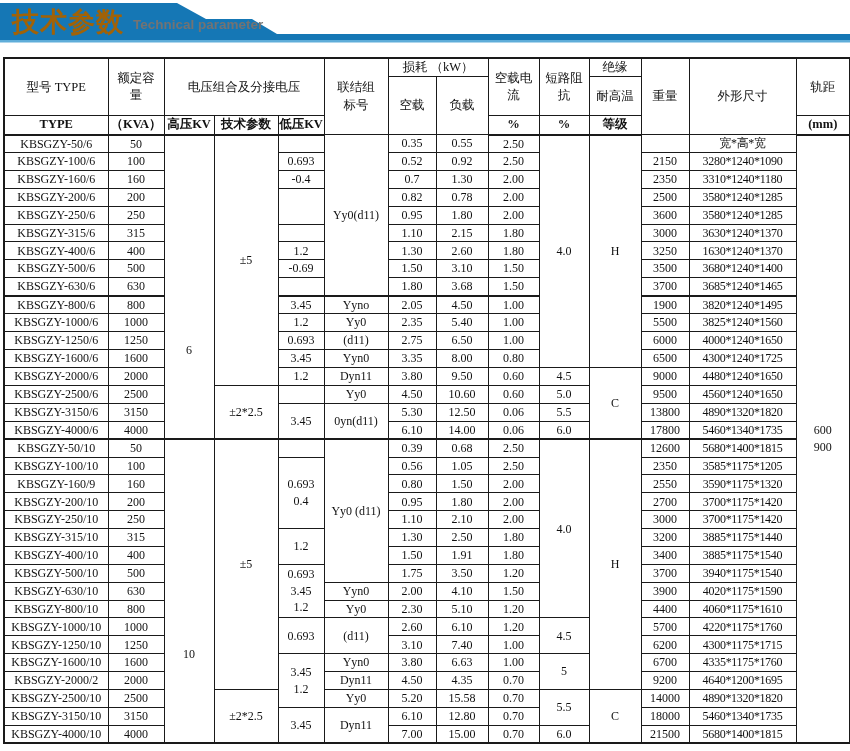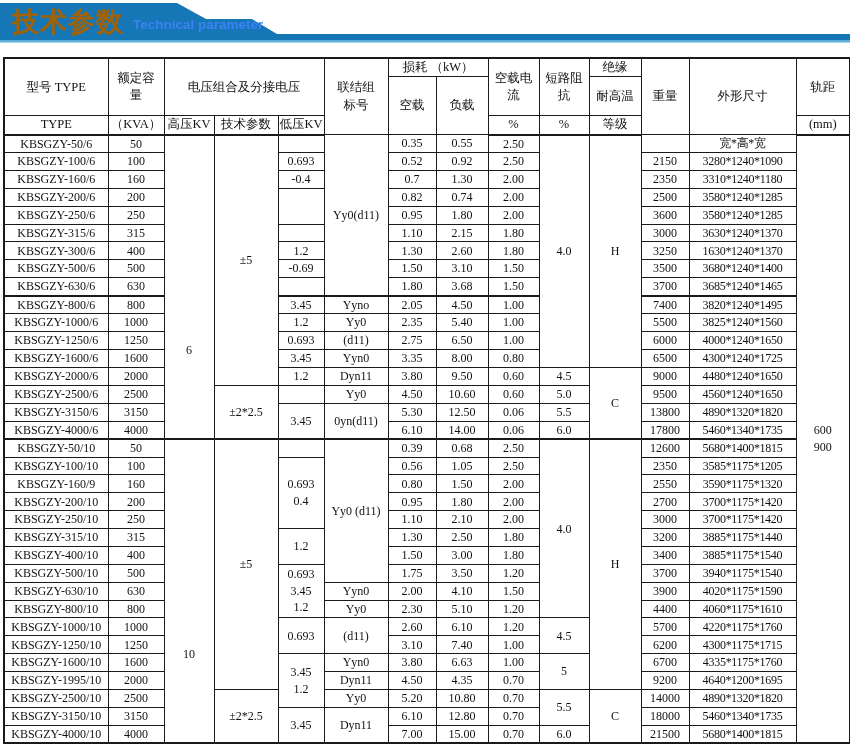--- a/index.html
+++ b/index.html
@@ -4,31 +4,31 @@
 <style>
   html,body{margin:0;padding:0;background:#fff;}
   #page{position:relative;width:850px;height:751px;background:#ffffff;overflow:hidden;
         font-family:"Liberation Serif","DejaVu Serif",serif;}
   
   #banner{position:absolute;left:0;top:0;width:850px;height:46px;}
   #banner svg{position:absolute;left:0;top:0;}
   #banner-title{position:absolute;left:12px;top:4px;width:130px;height:32px;
       color:#a16207;font-size:27px;font-weight:bold;letter-spacing:1px;
       font-family:"Liberation Sans","DejaVu Sans",sans-serif;white-space:nowrap;}
-  #banner-sub{position:absolute;left:133px;top:17px;color:#3b82f6;font-size:13.5px;
+  #banner-sub{position:absolute;left:133px;top:17px;color:#737373;font-size:13.5px;
       font-weight:bold;font-family:"Liberation Sans","DejaVu Sans",sans-serif;white-space:nowrap;}
   
   #param-table{position:absolute;left:3px;top:57px;width:846px;
       border-collapse:collapse;table-layout:fixed;color:#111;
       border:2px solid #1a1a1a;}
   #param-table th,#param-table td{border:1px solid #1a1a1a;padding:0;margin:0;
       text-align:center;vertical-align:middle;font-weight:normal;
       font-size:12px;line-height:1.38;white-space:pre-line;overflow:hidden;}
   #param-table thead th{font-size:12.5px;}
-  #param-table thead tr:last-child th{border-bottom-width:2px;}
+  #param-table thead tr:last-child th{border-bottom-width:2px;font-weight:bold;}
   #param-table tbody tr{height:17.88px;}
   #param-table tr.thick td{border-top-width:2px;}
   .dim{font-size:11.5px;letter-spacing:-0.3px;}
   .model{font-size:12px;}
   .hv{vertical-align:top;}
   .hv span{display:block;margin-top:127px;}
   .ga{line-height:1.5;}
 </style>
 </head>
 <body>
@@ -132,21 +132,21 @@
           <td>1.30</td>
           <td>2.00</td>
           <td>2350</td>
           <td class="dim">3310*1240*1180</td>
         </tr>
         <tr>
           <td class="model">KBSGZY-200/6</td>
           <td>200</td>
           <td rowspan="2"></td>
           <td>0.82</td>
-          <td>0.74</td>
+          <td>0.78</td>
           <td>2.00</td>
           <td>2500</td>
           <td class="dim">3580*1240*1285</td>
         </tr>
         <tr>
           <td class="model">KBSGZY-250/6</td>
           <td>250</td>
           <td>0.95</td>
           <td>1.80</td>
           <td>2.00</td>
@@ -157,21 +157,21 @@
           <td class="model">KBSGZY-315/6</td>
           <td>315</td>
           <td></td>
           <td>1.10</td>
           <td>2.15</td>
           <td>1.80</td>
           <td>3000</td>
           <td class="dim">3630*1240*1370</td>
         </tr>
         <tr>
-          <td class="model">KBSGZY-300/6</td>
+          <td class="model">KBSGZY-400/6</td>
           <td>400</td>
           <td>1.2</td>
           <td>1.30</td>
           <td>2.60</td>
           <td>1.80</td>
           <td>3250</td>
           <td class="dim">1630*1240*1370</td>
         </tr>
         <tr>
           <td class="model">KBSGZY-500/6</td>
@@ -194,21 +194,21 @@
           <td class="dim">3685*1240*1465</td>
         </tr>
         <tr class="thick">
           <td class="model">KBSGZY-800/6</td>
           <td>800</td>
           <td>3.45</td>
           <td>Yyno</td>
           <td>2.05</td>
           <td>4.50</td>
           <td>1.00</td>
-          <td>7400</td>
+          <td>1900</td>
           <td class="dim">3820*1240*1495</td>
         </tr>
         <tr>
           <td class="model">KBSGZY-1000/6</td>
           <td>1000</td>
           <td>1.2</td>
           <td>Yy0</td>
           <td>2.35</td>
           <td>5.40</td>
           <td>1.00</td>
@@ -345,21 +345,21 @@
           <td>1.30</td>
           <td>2.50</td>
           <td>1.80</td>
           <td>3200</td>
           <td class="dim">3885*1175*1440</td>
         </tr>
         <tr>
           <td class="model">KBSGZY-400/10</td>
           <td>400</td>
           <td>1.50</td>
-          <td>3.00</td>
+          <td>1.91</td>
           <td>1.80</td>
           <td>3400</td>
           <td class="dim">3885*1175*1540</td>
         </tr>
         <tr>
           <td class="model">KBSGZY-500/10</td>
           <td>500</td>
           <td rowspan="3">0.693
 3.45
 1.2</td>
@@ -417,36 +417,36 @@
 1.2</td>
           <td>Yyn0</td>
           <td>3.80</td>
           <td>6.63</td>
           <td>1.00</td>
           <td rowspan="2">5</td>
           <td>6700</td>
           <td class="dim">4335*1175*1760</td>
         </tr>
         <tr>
-          <td class="model">KBSGZY-1995/10</td>
+          <td class="model">KBSGZY-2000/2</td>
           <td>2000</td>
           <td>Dyn11</td>
           <td>4.50</td>
           <td>4.35</td>
           <td>0.70</td>
           <td>9200</td>
           <td class="dim">4640*1200*1695</td>
         </tr>
         <tr>
           <td class="model">KBSGZY-2500/10</td>
           <td>2500</td>
           <td rowspan="3">±2*2.5</td>
           <td>Yy0</td>
           <td>5.20</td>
-          <td>10.80</td>
+          <td>15.58</td>
           <td>0.70</td>
           <td rowspan="2">5.5</td>
           <td rowspan="3">C</td>
           <td>14000</td>
           <td class="dim">4890*1320*1820</td>
         </tr>
         <tr>
           <td class="model">KBSGZY-3150/10</td>
           <td>3150</td>
           <td rowspan="2">3.45</td>

